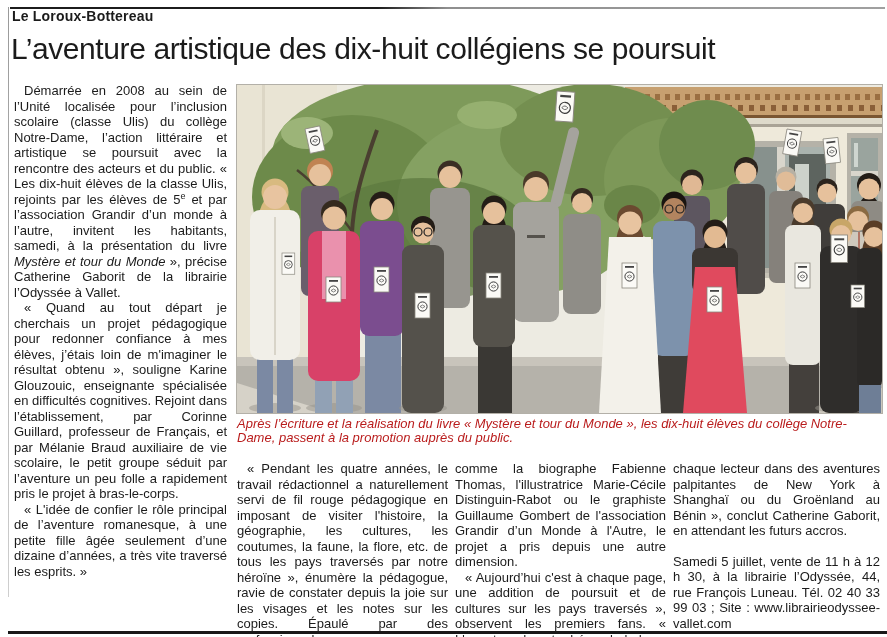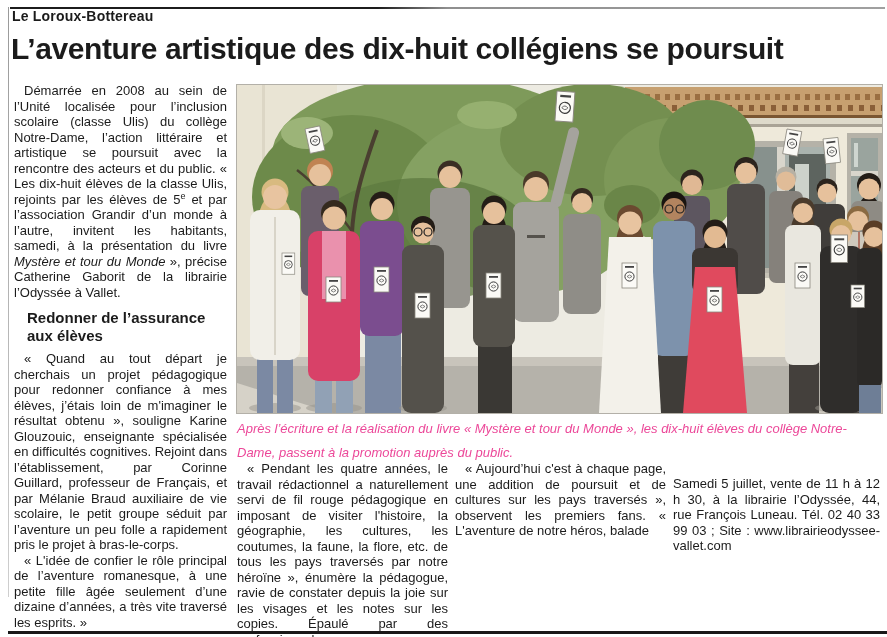--- a/index.html
+++ b/index.html
@@ -9,54 +9,53 @@
     font-family:"Liberation Sans","DejaVu Sans",sans-serif;
     -webkit-font-smoothing:antialiased;
   }
   .rule-top{position:absolute;left:10px;top:7px;width:875px;height:2px;
     background:linear-gradient(90deg,#1c1c1c 0%,#1c1c1c 42%,#8f8f8f 50%,#a0a0a0 100%);}
   .rule-left{position:absolute;left:8px;top:7px;width:1px;height:590px;
     background:linear-gradient(#9a9a9a,#cfcfcf);}
   .rule-bottom{position:absolute;left:8px;top:631px;width:879px;height:3px;background:#191919;}
 
   .kicker{position:absolute;left:12px;top:8px;font-size:14px;font-weight:700;letter-spacing:.2px;}
-  .headline{position:absolute;left:11px;top:32px;margin:0;font-size:30px;font-weight:700;
+  .headline{position:absolute;left:11px;top:32px;margin:0;font-size:30px;font-weight:400;
     letter-spacing:-.4px;white-space:nowrap;}
 
   .col{position:absolute;}
   .c1{left:14px;top:83px;width:213px;}
   .c2{left:237px;top:461px;width:211px;}
   .c3{left:455px;top:461px;width:211px;}
   .c4{left:673px;top:461px;width:207px;}
   .col p{margin:0;font-size:13px;line-height:15.5px;text-align:justify;}
   .indent{text-indent:10px;}
   .gap{margin-top:15px !important;}
   .b{font-weight:400;}
   .i{font-style:italic;}
   sup{font-size:9px;line-height:0;vertical-align:super;}
   .subhead{margin:9px 0 7px;padding-left:13px;font-size:15px;line-height:17.5px;font-weight:700;}
 
   .photo{position:absolute;left:236px;top:84px;width:645px;height:328px;margin:0;
     border:1px solid #b3b0a8;background:#edebe2;}
   .photo svg{display:block;}
   .caption{position:absolute;left:237px;top:417px;width:643px;margin:0;
-    font-style:italic;font-size:13px;line-height:24px;color:#ec4899;}
+    font-style:italic;font-size:13px;line-height:14px;color:#b91c1c;}
 </style>
 </head>
 <body>
 
 <div class="rule-top"></div>
 <div class="rule-left"></div>
 
 <div class="kicker">Le Loroux-Bottereau</div>
 <h1 class="headline">L’aventure artistique des dix-huit collégiens se poursuit</h1>
 
 <div class="col c1">
   <p class="indent"><span>Démarrée en 2008 au sein de l’Unité localisée pour l’inclusion scolaire (classe Ulis) du collège Notre-Dame, l’action littéraire et artistique se poursuit avec la rencontre des acteurs et du public. </span><span class="b">« Les dix-huit élèves de la classe Ulis, rejoints par les élèves de 5</span><sup class="b">e</sup><span class="b"> et par l’association Grandir d’un monde à l’autre, invitent les habitants, samedi, à la présentation du livre </span><span class="b i">Mystère et tour du Monde</span><span class="b"> »</span><span>, précise Catherine Gaborit de la librairie l’Odyssée à Vallet.</span></p>
-  <h2 class="subhead">Redonner de l’assurance aux élèves</h2>
   <p class="indent"><span class="b">« Quand au tout départ je cherchais un projet pédagogique pour redonner confiance à mes élèves, j’étais loin de m'imaginer le résultat obtenu »</span><span>, souligne Karine Glouzouic, enseignante spécialisée en difficultés cognitives. Rejoint dans l’établissement, par Corinne Guillard, professeur de Français, et par Mélanie Braud auxiliaire de vie scolaire, le petit groupe séduit par l’aventure un peu folle a rapidement pris le projet à bras-le-corps.</span></p>
   <p class="indent"><span class="b">« L'idée de confier le rôle principal de l’aventure romanesque, à une petite fille âgée seulement d’une dizaine d’années, a très vite traversé les esprits. » </span></p>
 </div>
 
 <figure class="photo">
   <svg width="645" height="328" viewBox="0 0 645 328">
 
     <rect x="0" y="0" width="645" height="328" fill="#edebe2"></rect>
     <rect x="0" y="0" width="100" height="275" fill="#e9e4d4"></rect>
     <rect x="25" y="0" width="3" height="275" fill="#dcd6c5"></rect>
@@ -249,19 +248,21 @@
       <use href="#bk" transform="translate(614,200) scale(.9)"></use>
     </g>
   </svg>
 </figure>
 <figcaption class="caption">Après l’écriture et la réalisation du livre « Mystère et tour du Monde », les dix-huit élèves du collège Notre-Dame, passent à la promotion auprès du public.</figcaption>
 
 <div class="col c2">
   <p class="indent"><span class="b">« Pendant les quatre années, le travail rédactionnel a naturellement servi de fil rouge pédagogique en imposant de visiter l'histoire, la géographie, les cultures, les coutumes, la faune, la flore, etc. de tous les pays traversés par notre héroïne »</span><span>, énumère la pédagogue, ravie de constater depuis la joie sur les visages et les notes sur les copies. Épaulé par des professionnels,</span></p>
 </div>
 <div class="col c3">
+  <p><span>comme la biographe Fabienne Thomas, l'illustratrice Marie-Cécile Distinguin-Rabot ou le graphiste Guillaume Gombert de l'association Grandir d’un Monde à l'Autre, le projet a pris depuis une autre dimension.</span></p>
   <p class="indent"><span class="b">« Aujourd’hui c'est à chaque page, une addition de poursuit et de cultures sur les pays traversés »</span><span>, observent les premiers fans. </span><span class="b">« L'aventure de notre héros, balade</span></p>
 </div>
 <div class="col c4">
+  <p><span class="b">chaque lecteur dans des aventures palpitantes de New York à Shanghaï ou du Groënland au Bénin »</span><span>, conclut Catherine Gaborit, en attendant les futurs accros.</span></p>
   <p class="gap"><span class="b">Samedi 5 juillet</span><span>, vente de 11 h à 12 h 30, à la librairie l’Odyssée, 44, rue François Luneau. Tél. 02 40 33 99 03 ; Site : www.librairieodyssee-vallet.com</span></p>
 </div>
 
 <div class="rule-bottom"></div>
 
 </body></html>

